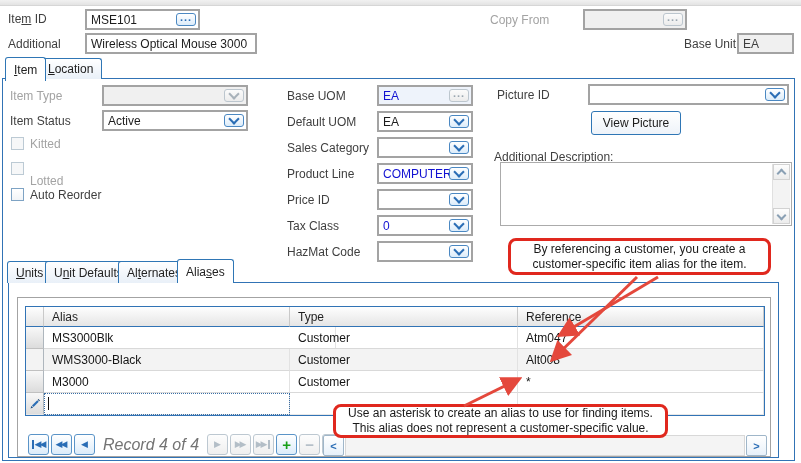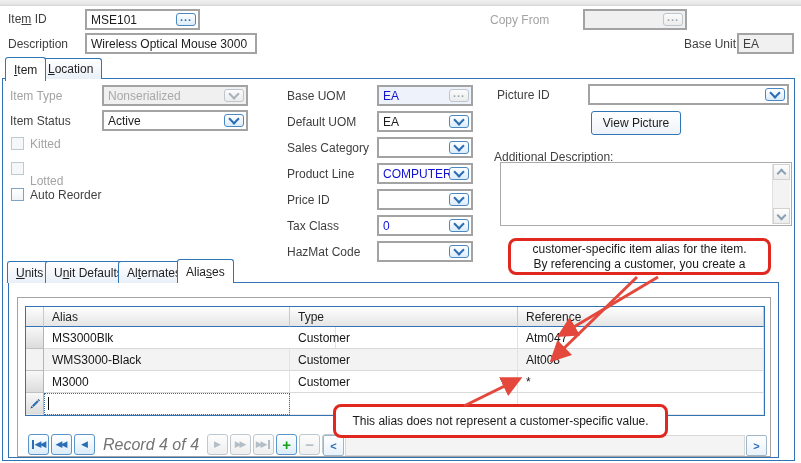--- a/index.html
+++ b/index.html
@@ -92,37 +92,36 @@
         <span class="dots">...</span>
       </span>
   </div>
   <div class="lbl dis" style="left:490px;top:13px;">Copy From</div>
   <div class="tbox dis" style="left:583px;top:9px;width:104px;height:21px;">
     <span class="val"></span>
     <span class="sqbtn dis">
         <span class="dots">...</span>
       </span>
   </div>
-  <div class="lbl" style="left:8px;top:37px;">Description</div>
+  <div class="lbl" style="left:8px;top:37px;">Additional</div>
   <div class="tbox" style="left:85px;top:33px;width:172px;height:21px;">
     <span class="val">Wireless Optical Mouse 3000</span>
   </div>
   <div class="lbl" style="left:684px;top:37px;">Base Unit</div>
   <div class="tbox dis" style="left:737px;top:33px;width:57px;height:21px;">
     <span class="val">EA</span>
   </div>
 
   <div class="tab active" style="left:5px;top:57px;"><u>I</u>tem</div>
   <div class="tab" style="left:39px;top:58px;height:20px;"><u>L</u>ocation</div>
 
   <div class="frame" style="left:2px;top:78px;width:793px;height:383px;"></div>
 
   <div class="lbl dis" style="left:10px;top:89px;">Item Type</div>
   <div class="tbox dis" style="left:102px;top:85px;width:146px;height:21px;">
-    <span class="val gray">Nonserialized</span>
     <span class="sqbtn dis">
         <span class="chev"></span>
       </span>
   </div>
   <div class="lbl" style="left:10px;top:114px;">Item Status</div>
   <div class="tbox" style="left:102px;top:110px;width:146px;height:21px;">
     <span class="val">Active</span>
     <span class="sqbtn">
         <span class="chev"></span>
       </span>
@@ -201,22 +200,22 @@
       <div class="vs-btn" style="top:0;">
           <span class="chev up"></span>
         </div>
       <div class="vs-btn" style="bottom:0;">
           <span class="chev" style="margin-top:-2px;"></span>
         </div>
     </div>
   </div>
 
   <div class="callout" style="left:508px;top:238px;width:257px;height:31px;">
+    <div>By referencing a customer, you create a</div>
     <div>customer-specific item alias for the item.</div>
-    <div>By referencing a customer, you create a</div>
   </div>
 
   <div class="tab" style="left:7px;top:261px;height:21px;"><u>U</u>nits</div>
   <div class="tab" style="left:45px;top:261px;height:21px;">U<u>n</u>it Defaults</div>
   <div class="tab" style="left:118px;top:261px;height:21px;">Al<u>t</u>ernates</div>
   <div class="tab active" style="left:177px;top:259px;">Alia<u>s</u>es</div>
 
   <div class="frame" style="left:8px;top:282px;width:771px;height:176px;"></div>
   <div class="abs" style="left:17px;top:297px;width:754px;height:160px;border:1px solid #a3a3a3;background:#fff;box-sizing:border-box;"></div>
 
@@ -309,20 +308,21 @@
     </div>
   <div class="hs-btn" style="left:323px;top:435px;">
       <span style="color:#2a6db5;font-size:11px;font-weight:bold;">&lt;</span>
     </div>
   <div class="hs-track" style="left:345px;top:435px;width:400px;"></div>
   <div class="hs-btn" style="left:746px;top:435px;">
       <span style="color:#2a6db5;font-size:11px;font-weight:bold;">&gt;</span>
     </div>
 
   <div class="callout" style="left:333px;top:404px;width:329px;height:28px;">
+    <div>Use an asterisk to create an alias to use for finding items.</div>
     <div>This alias does not represent a customer-specific value.</div>
   </div>
 
   <svg id="arrows" width="801" height="463">
     <defs>
       <marker id="ah" markerWidth="7" markerHeight="7" refX="5" refY="3.5" orient="auto">
         <path d="M0,0 L7,3.5 L0,7 Z" fill="#e4483c"></path>
       </marker>
     </defs>
     <line x1="658" y1="277" x2="562" y2="334" stroke="#e4483c" stroke-width="3" marker-end="url(#ah)"></line>

